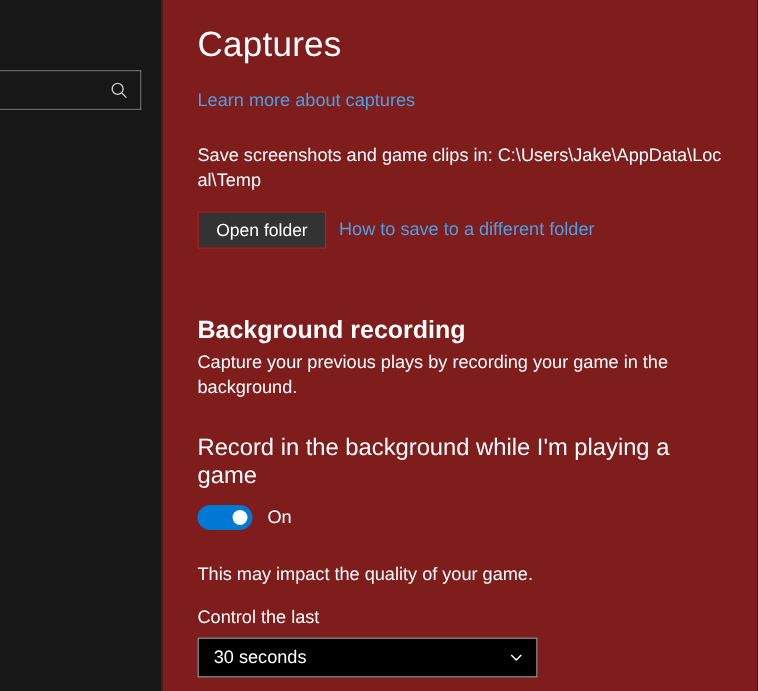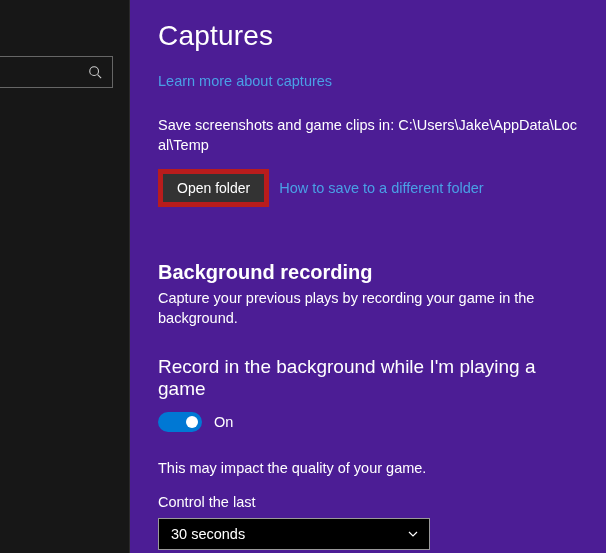--- a/index.html
+++ b/index.html
@@ -33,21 +33,21 @@
       justify-content: flex-end;
       padding-right: 10px;
     }
     .search-icon {
       width: 14px;
       height: 14px;
       opacity: 0.8;
     }
     .main {
       flex: 1;
-      background: #4c1d95;
+      background: #7f1d1d;
       padding: 20px 24px 20px 28px;
       overflow: hidden;
     }
     h1 {
       font-weight: 300;
       font-size: 28px;
       letter-spacing: 0.2px;
       margin-bottom: 20px;
     }
     .body-text {
@@ -75,21 +75,21 @@
       word-break: break-all;
     }
     .button-row {
       display: flex;
       align-items: center;
       gap: 10px;
       margin-bottom: 54px;
     }
     .btn {
       background: #333333;
-      border: 5px solid #b91c1c;
+      border: 1px solid #b91c1c;
       color: #fff;
       font-family: inherit;
       font-size: 14px;
       padding: 6px 14px;
       cursor: pointer;
     }
     h2 {
       font-weight: 700;
       font-size: 20px;
       margin-bottom: 4px;

